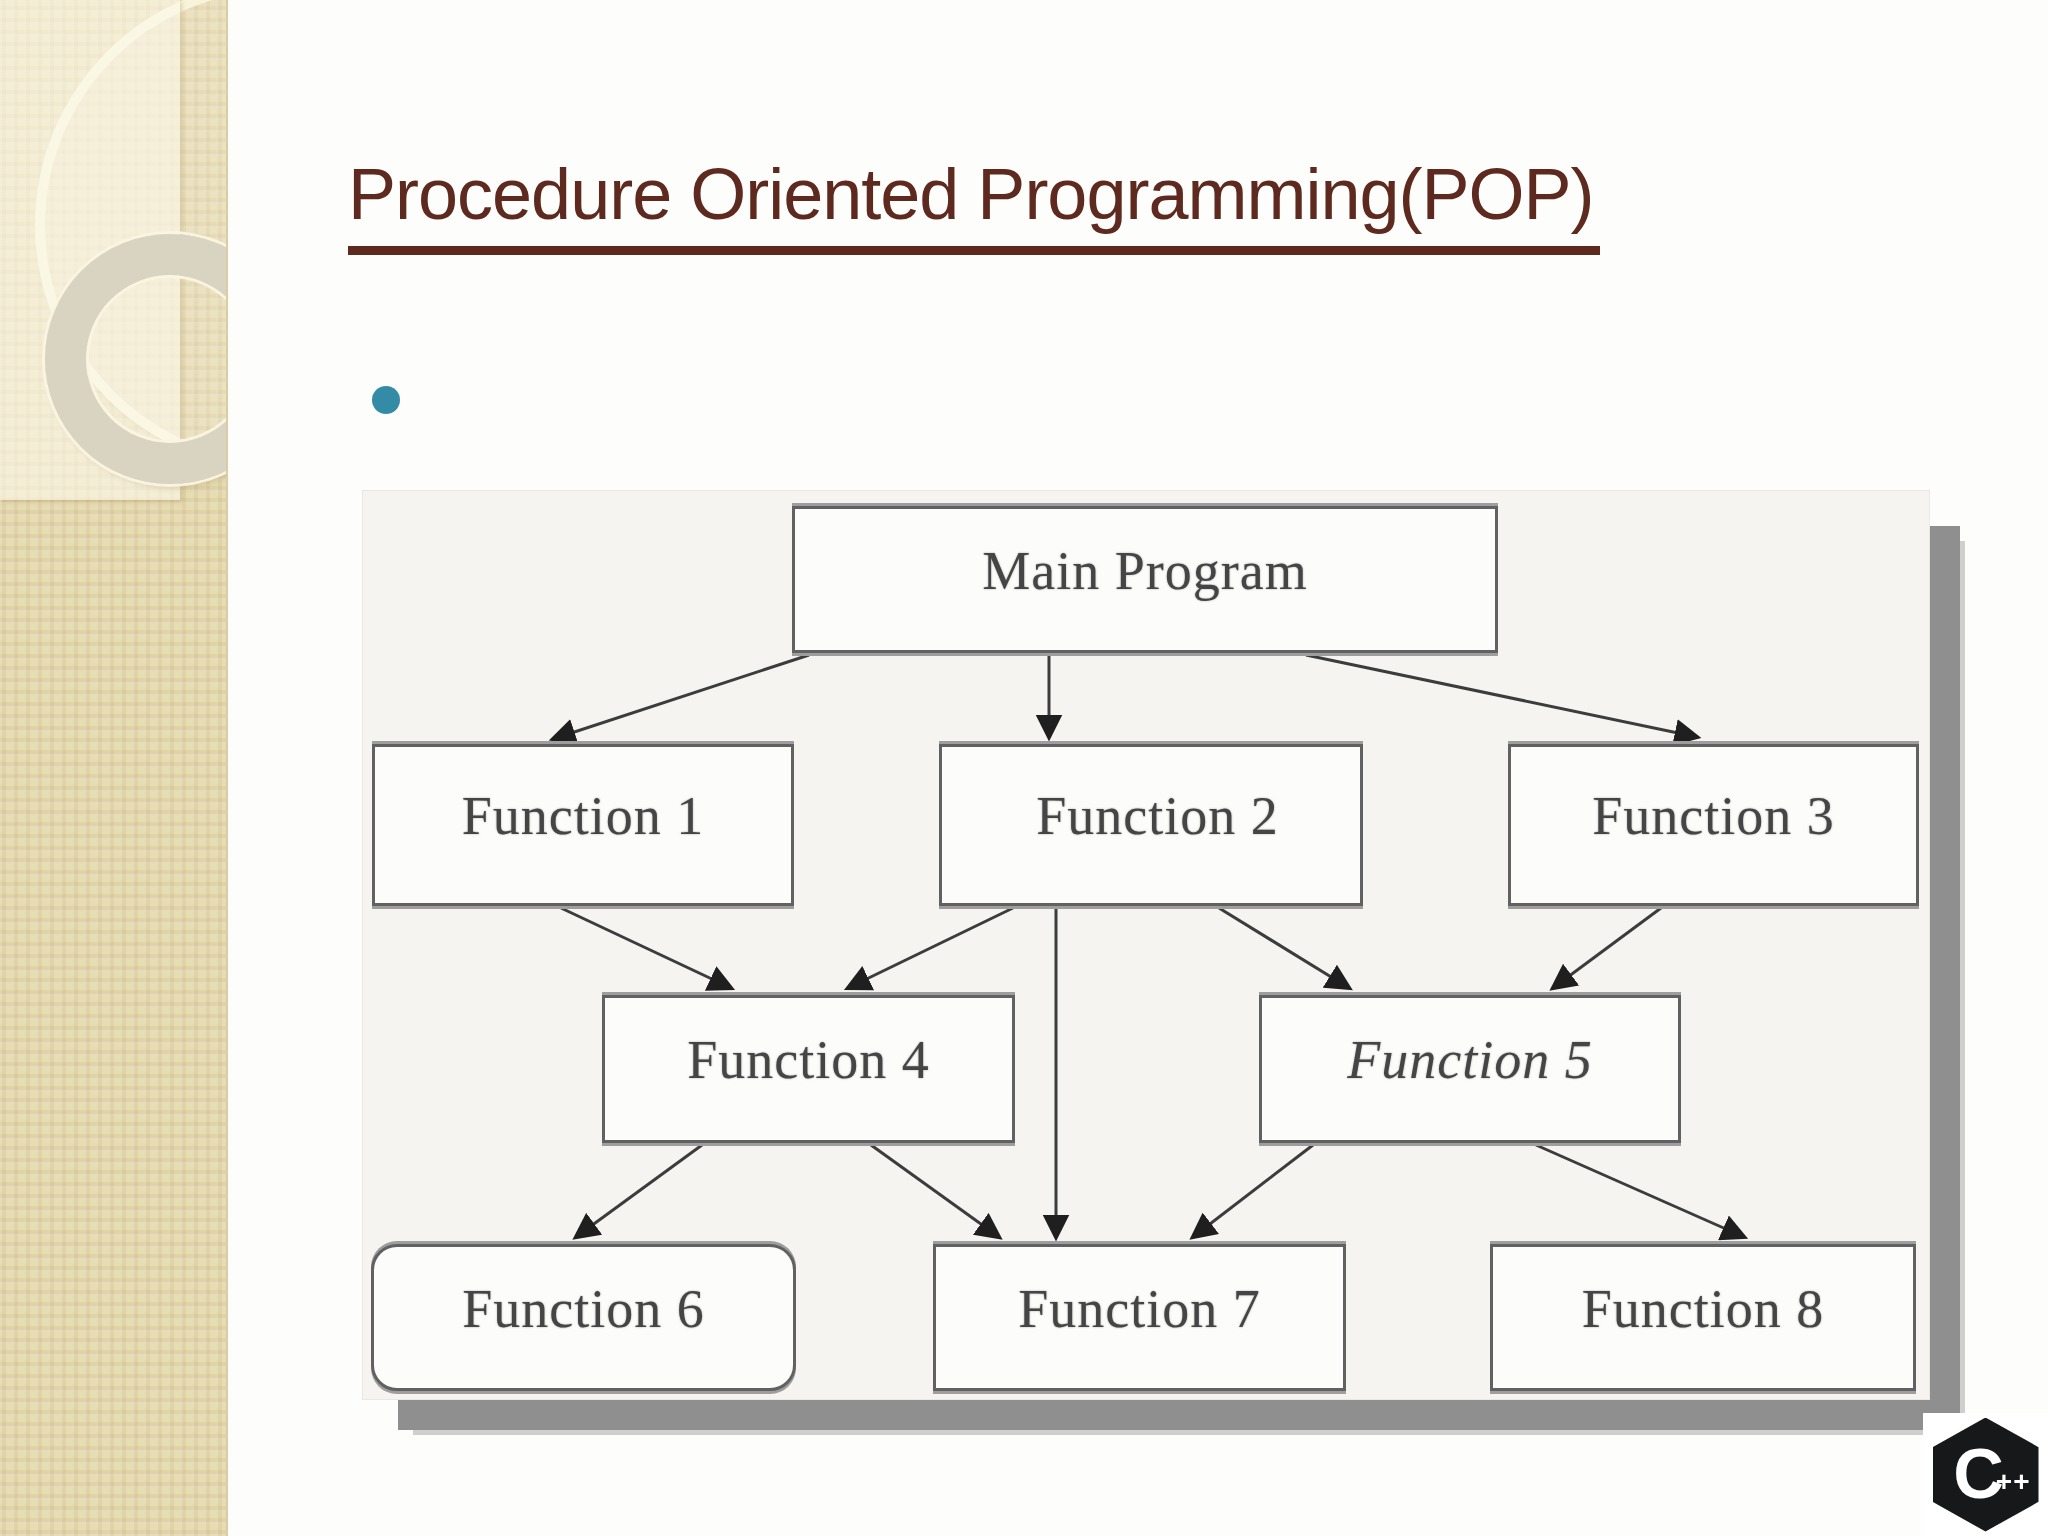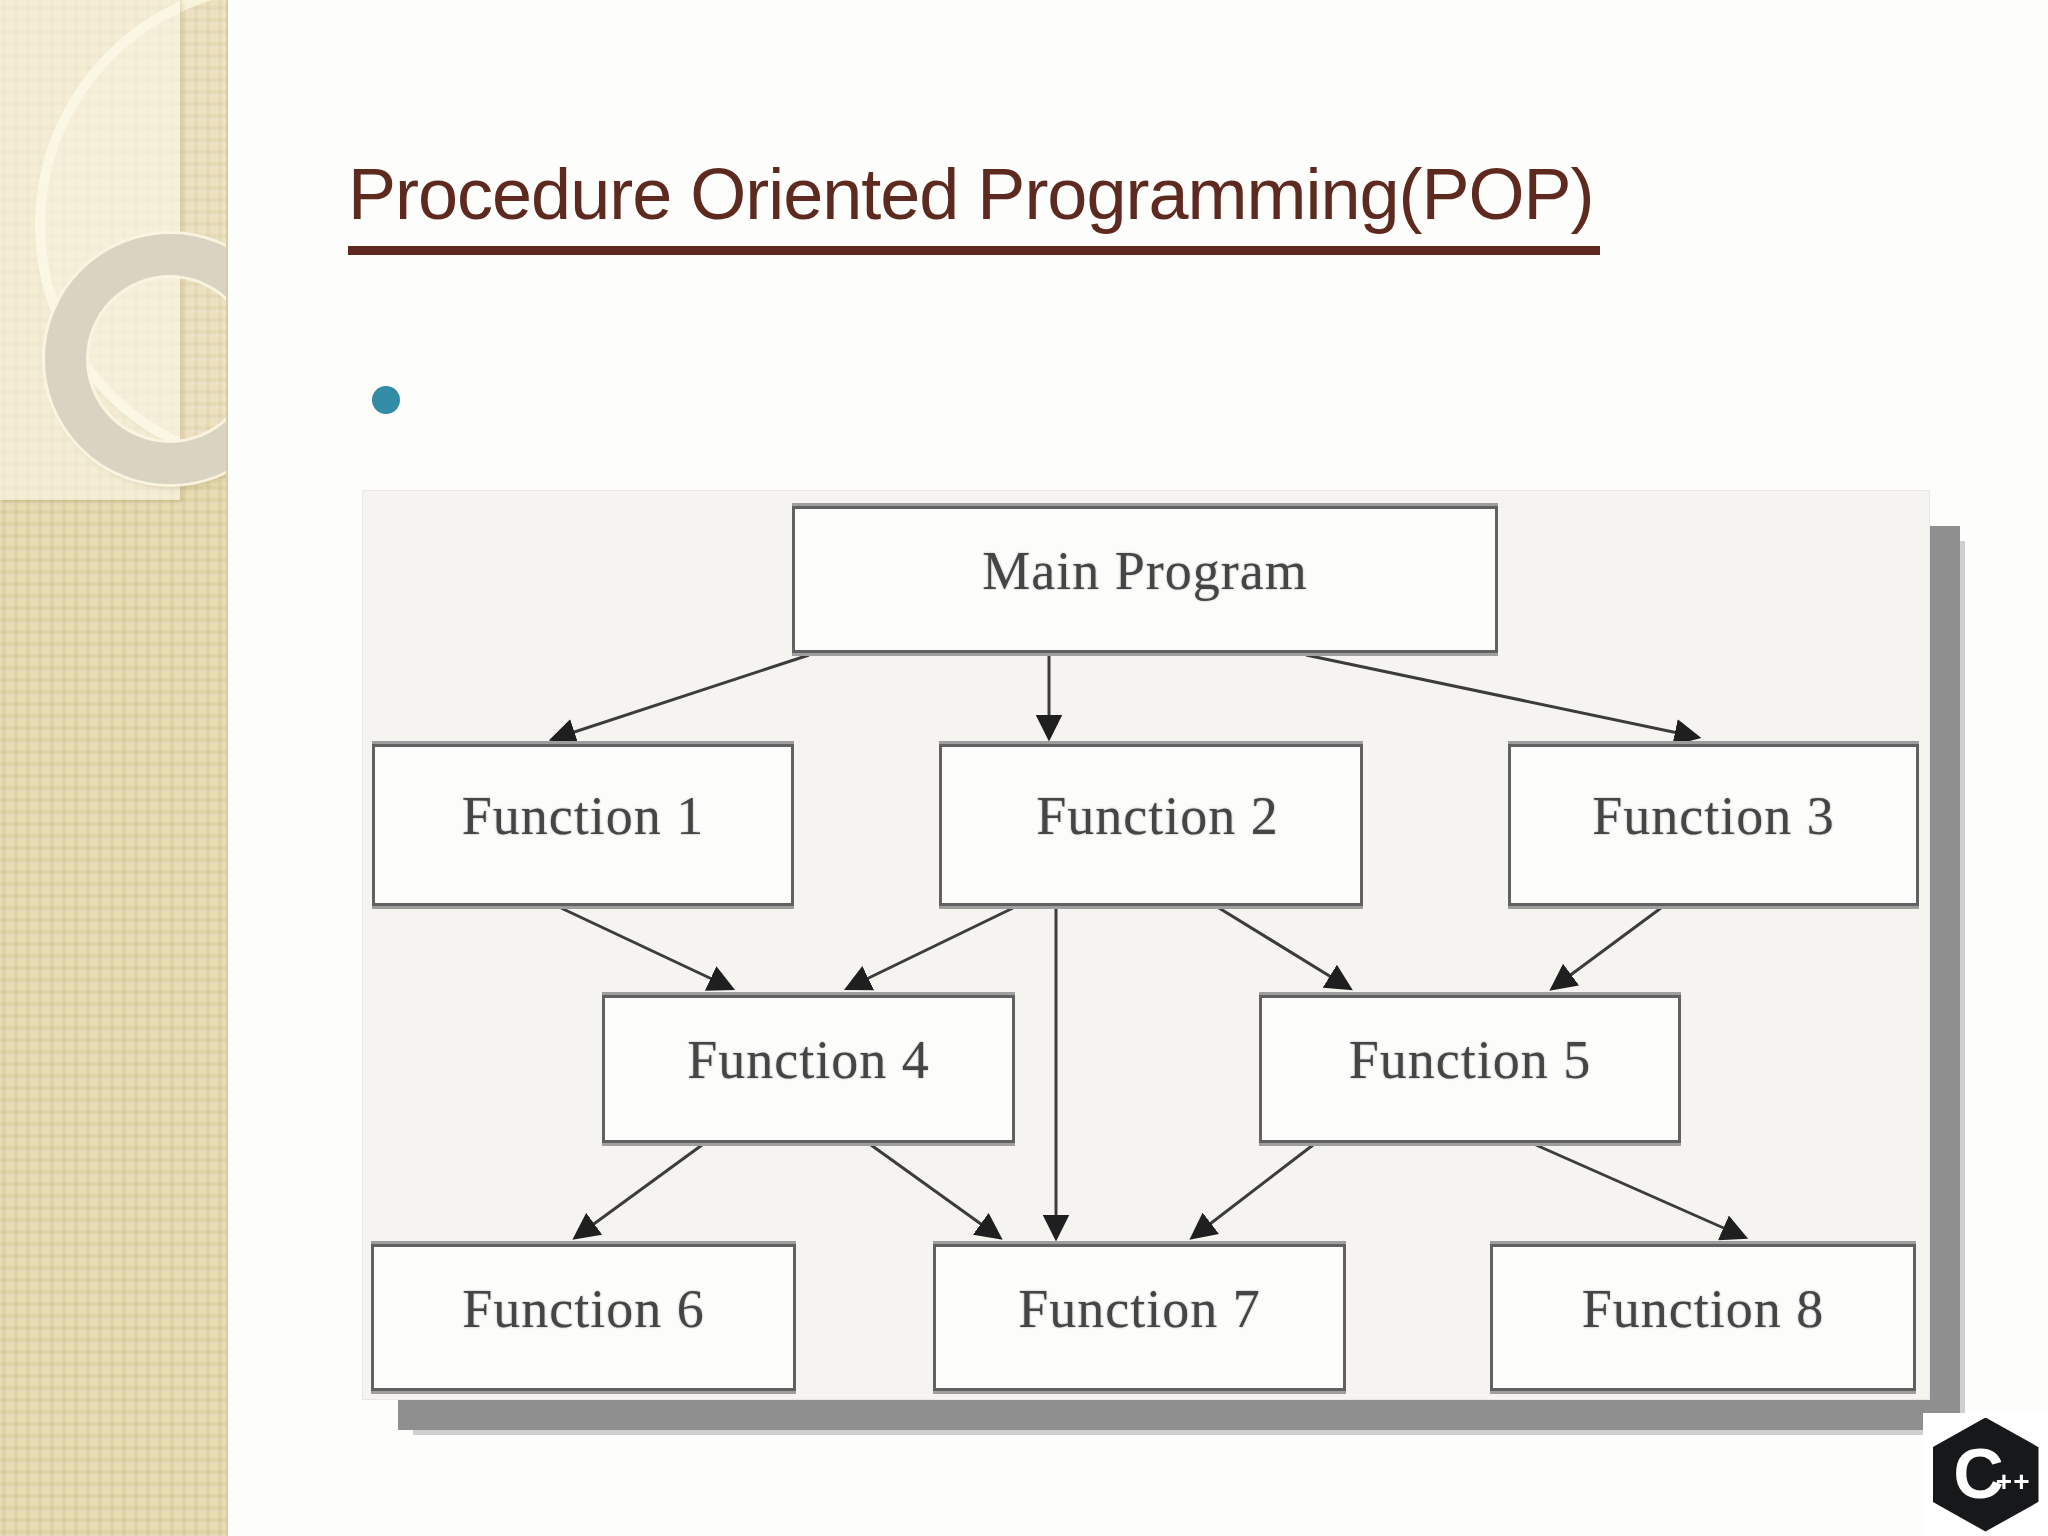--- a/index.html
+++ b/index.html
@@ -147,22 +147,22 @@
           <line x1="950" y1="654" x2="830" y2="746" stroke="#3c3c3c" stroke-width="3" marker-end="url(#arrowhead)"></line>
           <line x1="1173" y1="654" x2="1381" y2="746" stroke="#3c3c3c" stroke-width="3" marker-end="url(#arrowhead)"></line>
         </g>
     </svg>
     <div id="nodes-layer">
         <div class="node" style="left: 429px; top: 15px; width: 706px; height: 147px;">Main Program</div>
         <div class="node" style="left: 9px; top: 253px; width: 422px; height: 162px;">Function 1</div>
         <div class="node" style="left: 576px; top: 253px; width: 424px; height: 162px; padding-left: 13px;">Function 2</div>
         <div class="node" style="left: 1145px; top: 253px; width: 411px; height: 162px;">Function 3</div>
         <div class="node" style="left: 239px; top: 504px; width: 413px; height: 148px;">Function 4</div>
-        <div class="node" style="left: 896px; top: 504px; width: 422px; height: 148px;">Function 5</div>
-        <div class="node" style="left: 8px; top: 753px; width: 425px; height: 147px;">Function 6</div>
+        <div class="node" style="left: 896px; top: 504px; width: 422px; height: 148px; font-style: italic;">Function 5</div>
+        <div class="node" style="left: 8px; top: 753px; width: 425px; height: 147px; border-radius: 26px;">Function 6</div>
         <div class="node" style="left: 570px; top: 753px; width: 413px; height: 147px;">Function 7</div>
         <div class="node" style="left: 1127px; top: 753px; width: 426px; height: 147px;">Function 8</div>
       </div>
   </div>
 
   <div class="logo-patch">
     <div class="hexagon">
       <span class="c">C</span>
       <span class="pp">++</span>
     </div>

